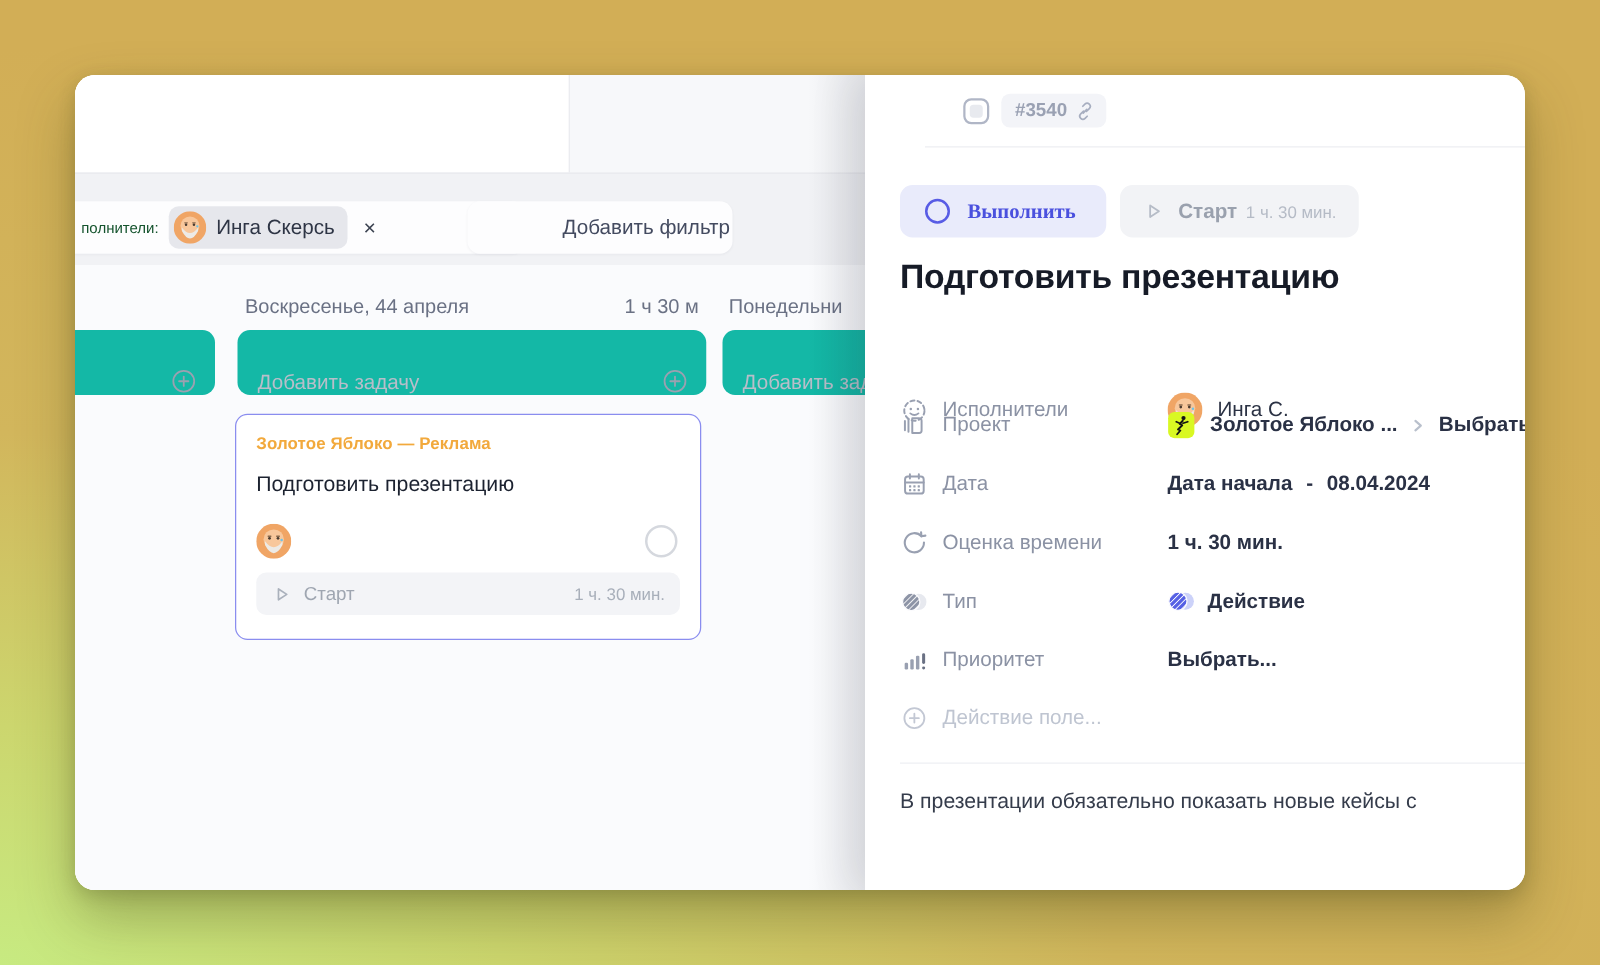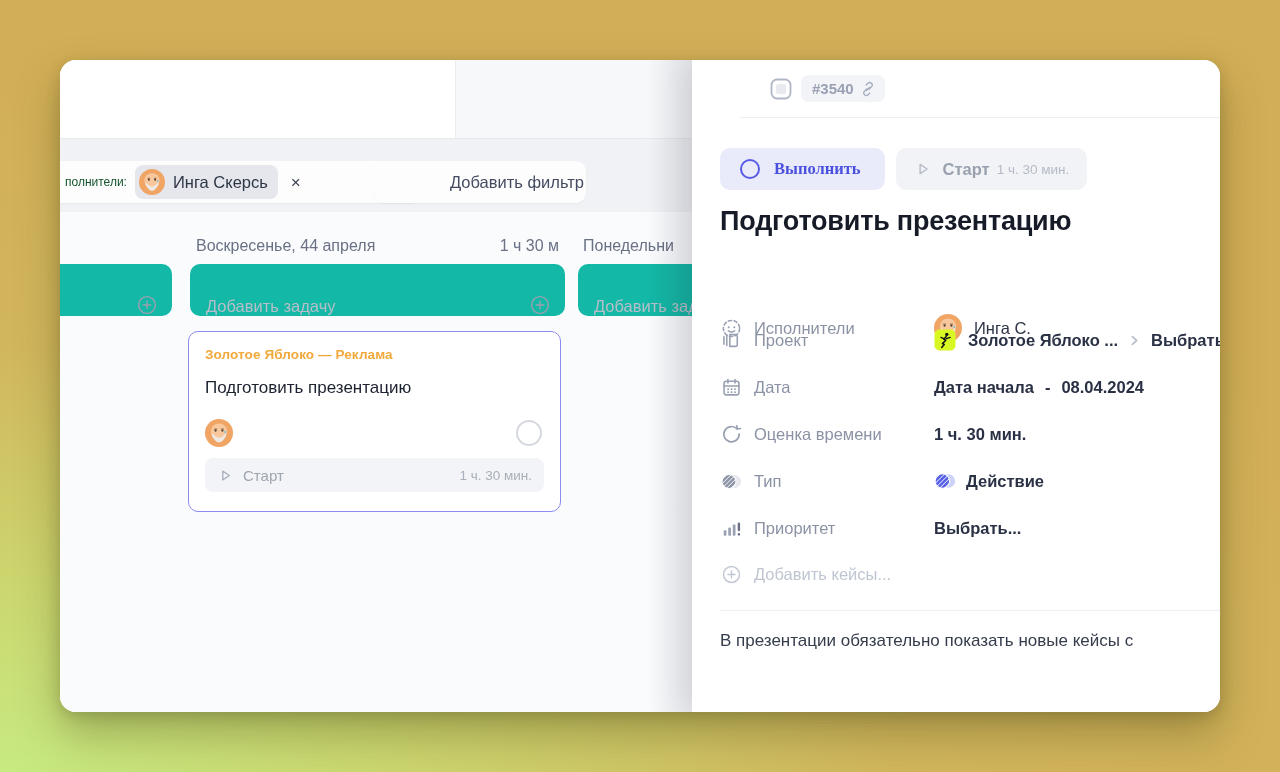--- a/index.html
+++ b/index.html
@@ -350,19 +350,19 @@
       <span class="fval">Выбрать...</span>
     </div>
 
     <div class="frow addfield" style="top:499px;">
       <span class="ficon">
         <svg width="21" height="21" viewBox="0 0 20 20">
           <circle cx="10" cy="10" r="7.6" fill="none" stroke="#c3c8d4" stroke-width="1.4"></circle>
           <path d="M10 6.6 v6.8 M6.6 10 h6.8" stroke="#c3c8d4" stroke-width="1.4" stroke-linecap="round"></path>
         </svg>
       </span>
-      <span class="flab-add">Добавить кейсы...</span>
+      <span class="flab-add">Действие поле...</span>
     </div>
 
     <div class="rp-divider"></div>
     <div class="rp-desc">В презентации обязательно показать новые кейсы с</div>
   </div>
 </div>
 
 </body></html>

